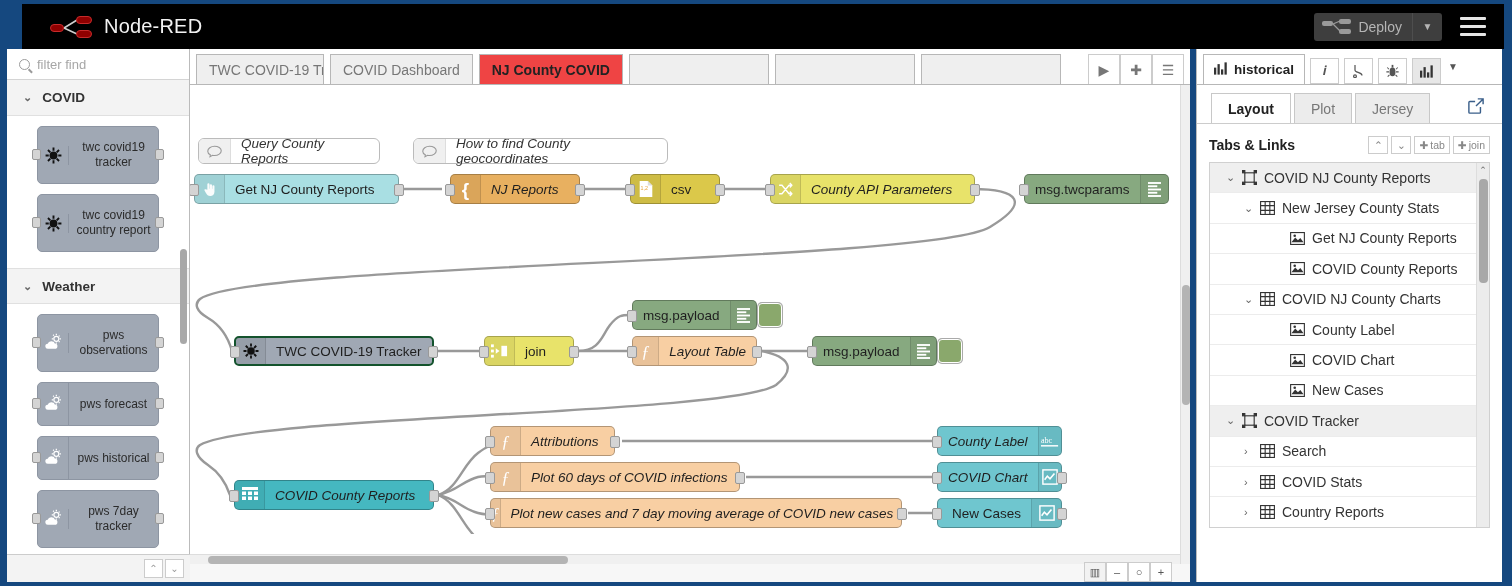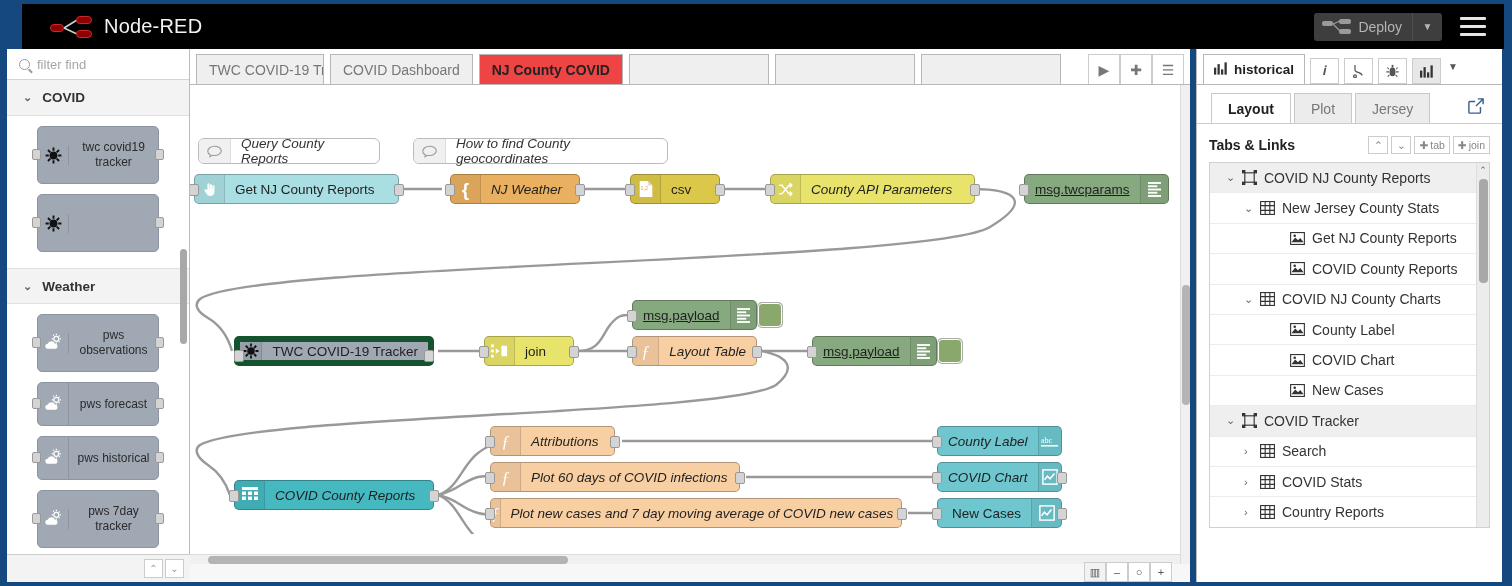--- a/index.html
+++ b/index.html
@@ -98,21 +98,21 @@
   
   .node {
     position: absolute; height: 30px; border: 1px solid rgba(0,0,0,.28);
     border-radius: 5px; display: flex; align-items: stretch;
     font-size: 13.5px; color: #1f1f1f;
   }
   .node .nic { width: 30px; display:flex; align-items:center; justify-content:center; border-right: 1px solid rgba(0,0,0,.12); background: rgba(0,0,0,.06); border-radius: 4px 0 0 4px; }
   .node .nic.right { border-right:none; border-left: 1px solid rgba(0,0,0,.12); border-radius: 0 4px 4px 0; }
   .node .nlbl { flex:1; display:flex; align-items:center; padding: 0 10px; white-space:nowrap; }
   .node .nlbl.italic { font-style: italic; }
-  .node .nlbl.ctr { justify-content:center;text-decoration:underline; }
+  .node .nlbl.ctr { justify-content:center; }
   .node .nlbl.rt { justify-content:flex-end; }
   .nport { position:absolute; width: 10px; height: 12px; background: #d4d4d4; border:1px solid #999; border-radius:2px; top: 9px; }
   .nport.l { left: -6px; } .nport.r { right: -6px; }
 
   .comment {
     position:absolute; height: 26px; background:#fff; border:1px solid #bbb; border-radius:6px;
     display:flex; align-items:stretch; font-style: italic; font-size:13.5px; color:#333;
   }
   .comment .cic { width:32px; display:flex;align-items:center;justify-content:center;background:#f0f0f0;border-right:1px solid #ddd;border-radius:5px 0 0 5px;}
   .comment .clbl { flex:1; display:flex; align-items:center; padding: 0 10px;}
@@ -224,20 +224,21 @@
         <div class="pn-ic">
           <svg width="19" height="19" viewBox="0 0 24 24">
               <g fill="#111">
                 <circle cx="12" cy="12" r="5"></circle>
                 <g stroke="#111" stroke-width="2.4">
                   <path d="M12 2v4M12 18v4M2 12h4M18 12h4M5 5l3 3M16 16l3 3M19 5l-3 3M8 16l-3 3"></path>
                 </g>
               </g>
             </svg>
         </div>
+        <div class="pn-lbl">twc covid19 country report</div>
         <span class="port r"></span>
       </div>
     </div>
 
     <div class="pal-cat-head" style="border-top:1px solid #e0e0e0">
       <span class="chev">⌄</span>
       <span>Weather</span>
     </div>
     <div class="pal-body">
       <div class="pal-node tall">
@@ -381,21 +382,21 @@
           </div>
           <div class="nlbl">Get NJ County Reports</div>
           <span class="nport r"></span>
         </div>
 
         <div class="node" style="left:260px; top:89px; width:130px; background:#e8b060;">
           <span class="nport l"></span>
           <div class="nic">
               <span style="color:#fff;font-size:19px;font-weight:bold;line-height:1">{</span>
             </div>
-          <div class="nlbl italic">NJ Weather</div>
+          <div class="nlbl italic">NJ Reports</div>
           <span class="nport r"></span>
         </div>
 
         <div class="node" style="left:440px; top:89px; width:90px; background:#dbc84a;">
           <span class="nport l"></span>
           <div class="nic">
             <svg width="16" height="18" viewBox="0 0 16 20">
                 <path d="M1 1h9l5 5v13H1z" fill="#fff"></path>
                 <path d="M10 1l5 5h-5z" fill="#ddd"></path>
                 <text x="2" y="11" font-size="6" fill="#e8a33d" font-family="sans-serif">1,2</text>
@@ -426,21 +427,21 @@
                   <rect y="0" width="14" height="2"></rect>
                   <rect y="3.5" width="10" height="2"></rect>
                   <rect y="7" width="14" height="2"></rect>
                   <rect y="10.5" width="10" height="2"></rect>
                   <rect y="14" width="14" height="2"></rect>
                 </g>
               </svg>
           </div>
         </div>
 
-        <div class="node" style="left:44px; top:251px; width:200px; background:#a0a8b4; border:6px solid #14532d;">
+        <div class="node" style="left:44px; top:251px; width:200px; background:#a0a8b4; border:2px solid #14532d;">
           <span class="nport l" style="top:8px"></span>
           <div class="nic">
             <svg width="18" height="18" viewBox="0 0 24 24">
                 <g fill="#111">
                   <circle cx="12" cy="12" r="5"></circle>
                   <g stroke="#111" stroke-width="2.4">
                     <path d="M12 2v4M12 18v4M2 12h4M18 12h4M5 5l3 3M16 16l3 3M19 5l-3 3M8 16l-3 3"></path>
                   </g>
                 </g>
               </svg>

